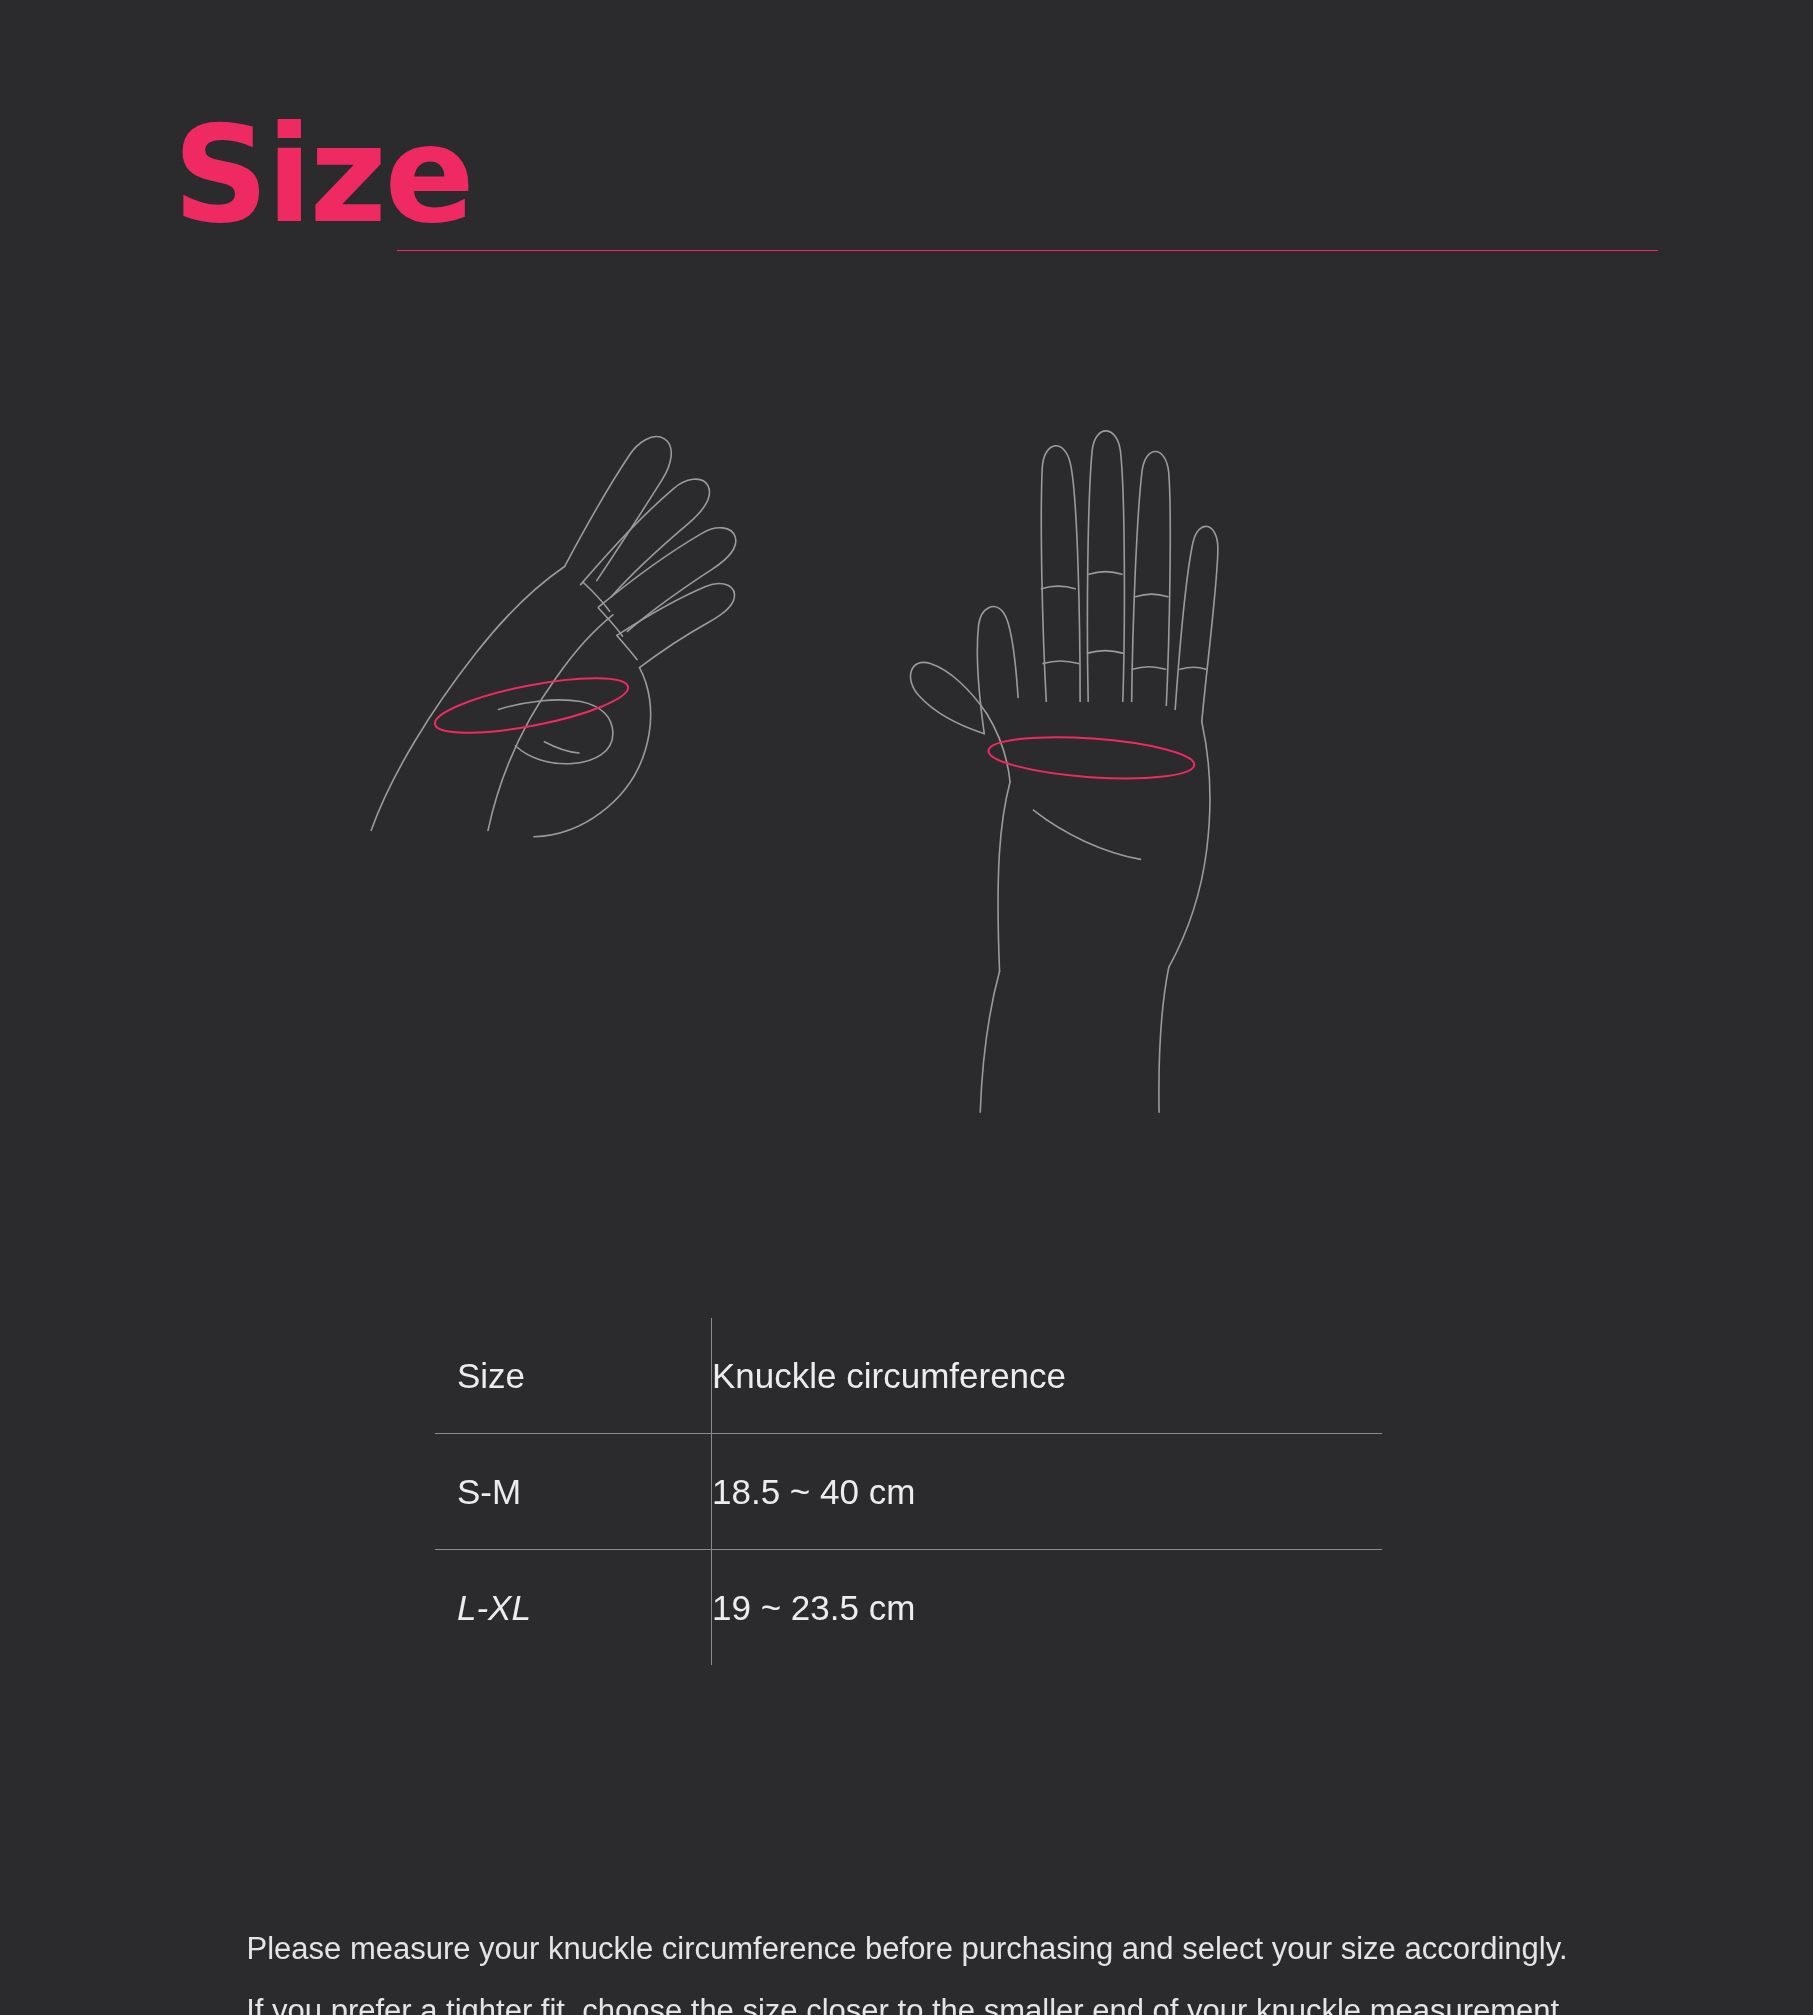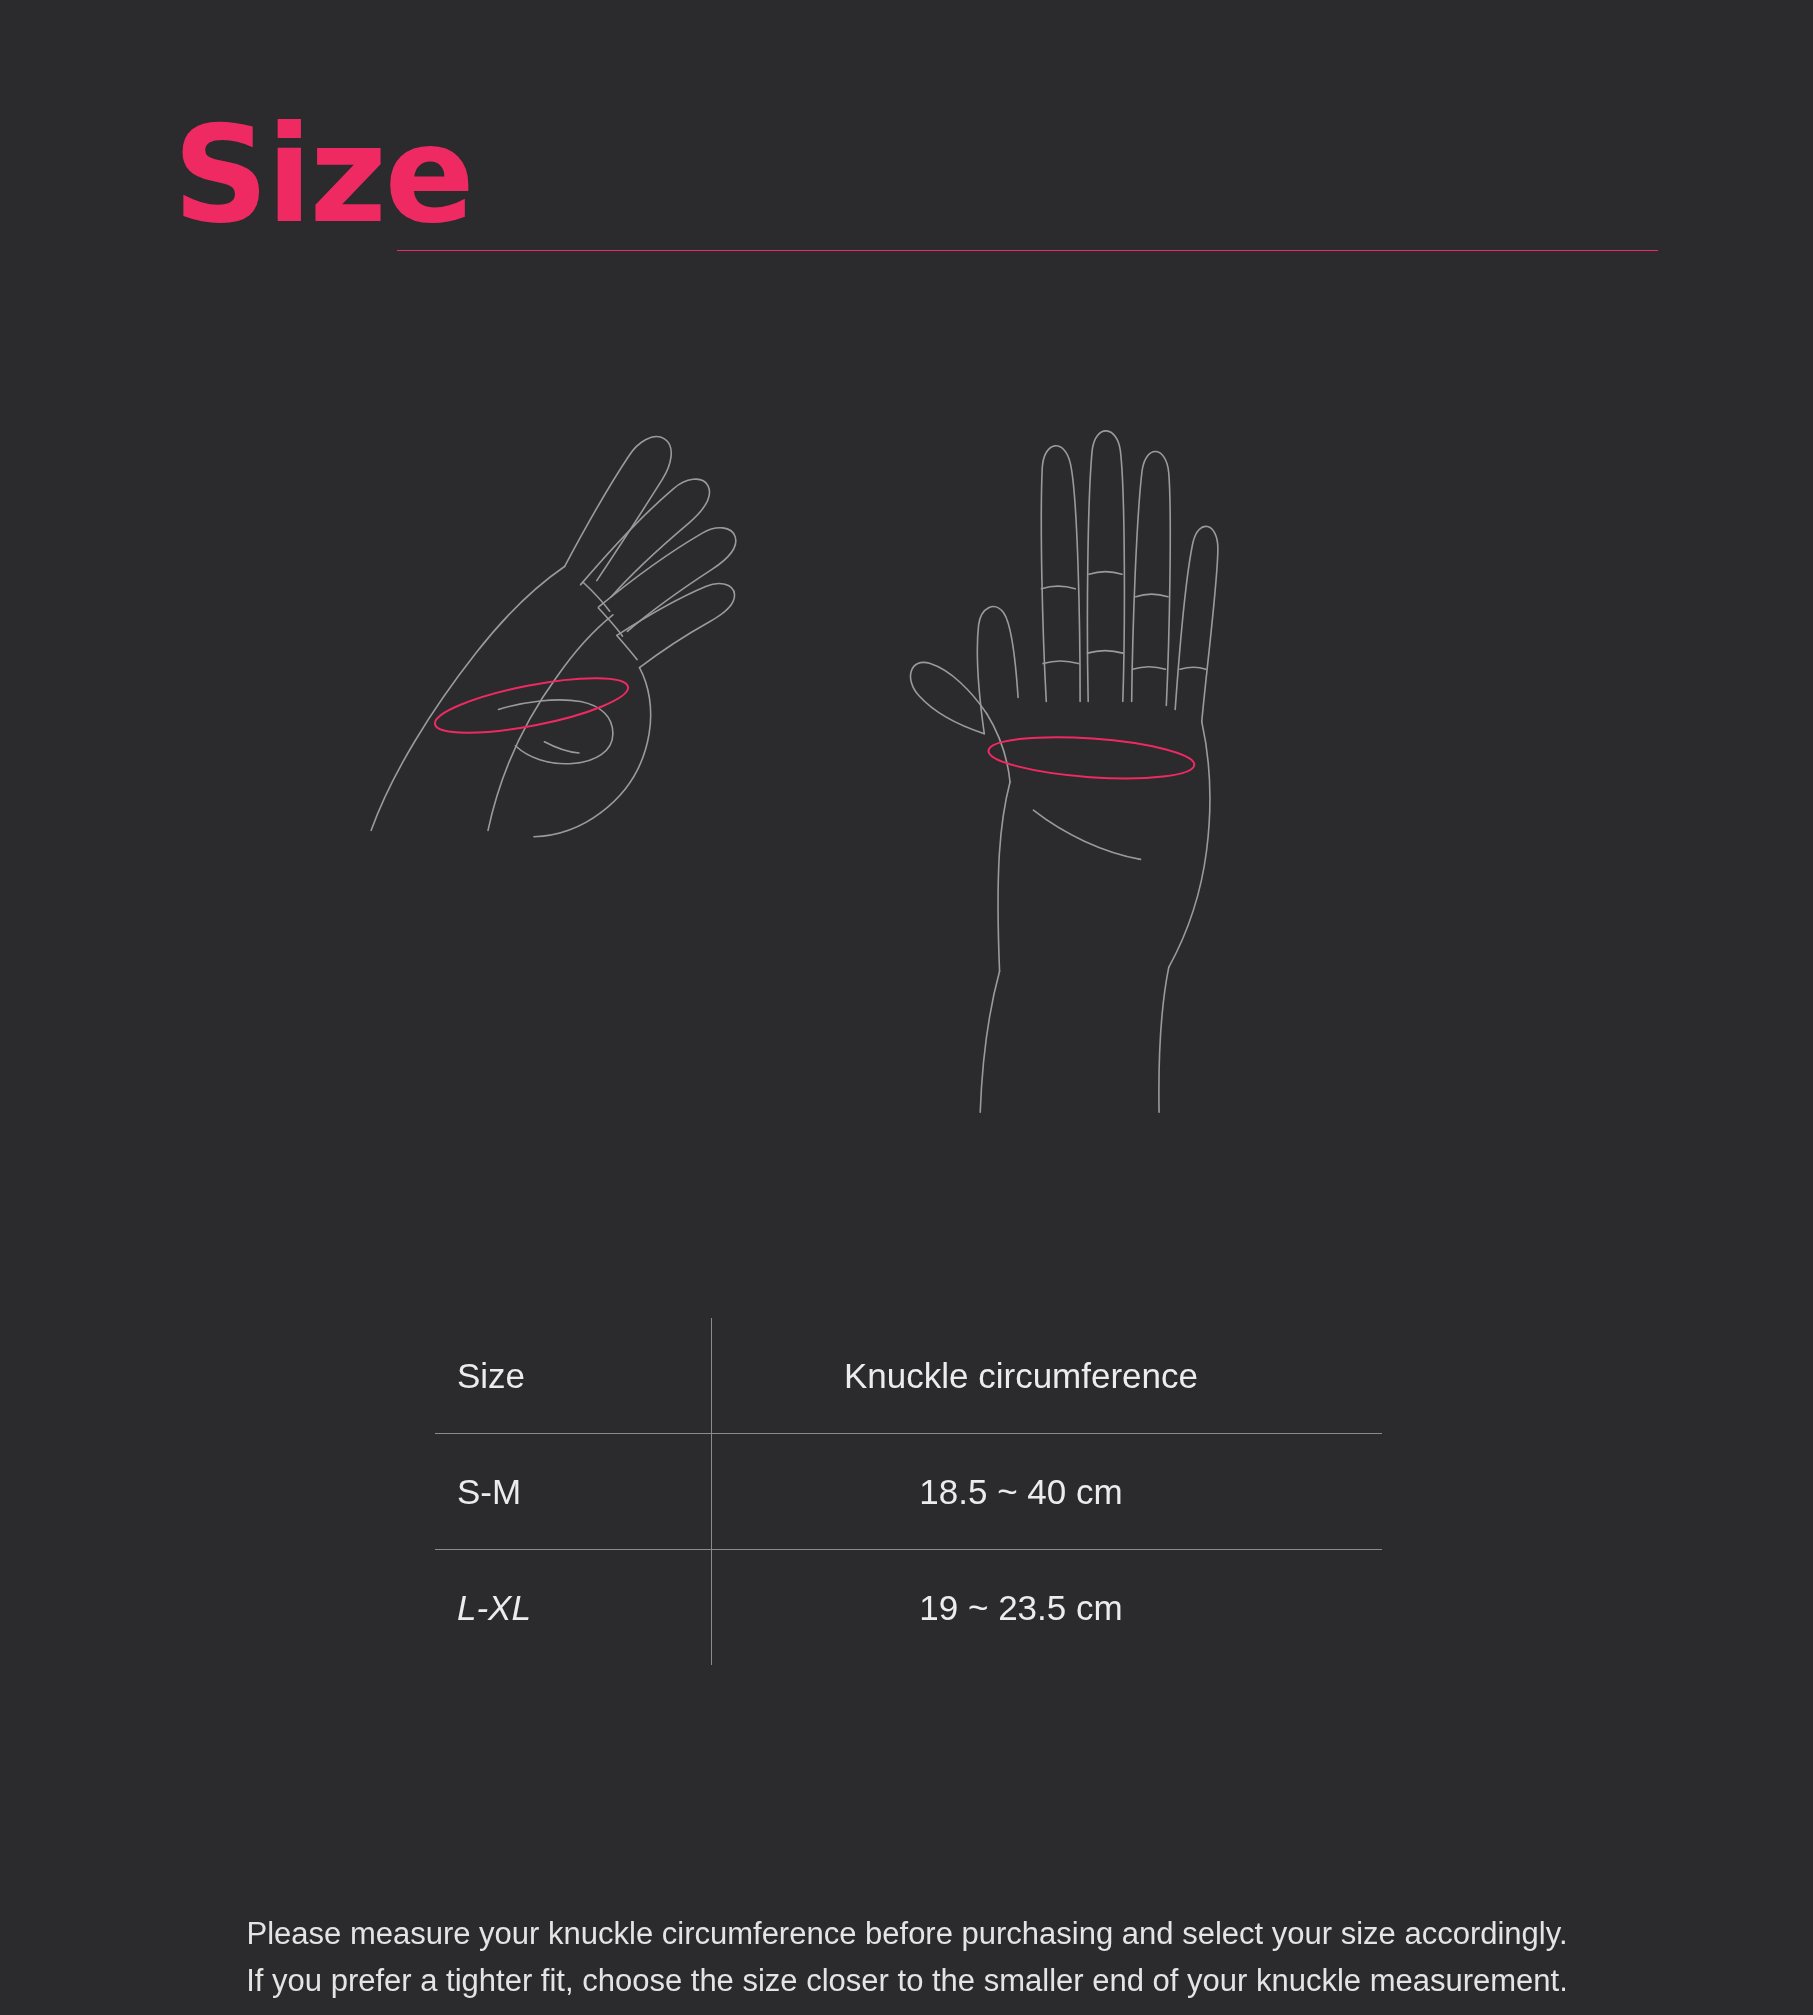--- a/index.html
+++ b/index.html
@@ -85,21 +85,21 @@
     vertical-align: middle;
     font-family: "Liberation Sans", sans-serif;
   }
   .col-size {
     width: 254px;
     text-align: left;
     padding-left: 22px !important;
     border-right: 0.8px solid #8b8b8d;
   }
   .col-val {
-    text-align: center;
+    text-align: left;
     padding-right: 52px !important;
   }
   .size-table thead th {
     border-bottom: 0.8px solid #8b8b8d;
   }
   .size-table tbody tr td {
     border-bottom: 0.8px solid #8b8b8d;
   }
   .size-table tbody tr:last-child td {
     border-bottom: none;
@@ -115,21 +115,21 @@
     left: 121px;
     top: 1910px;
     width: 1572px;
     text-align: center;
     font-size: 31px;
     line-height: 1.52;
     color: #e4e4e4;
     font-family: "Liberation Sans", sans-serif;
   }
   .note p {
-    margin: 0;
+    margin: 15px;
   }
 </style>
 </head>
 <body>
 
 <div class="page">
 
   <div class="title-block">
     <div class="title-text">Size</div>
   </div>

